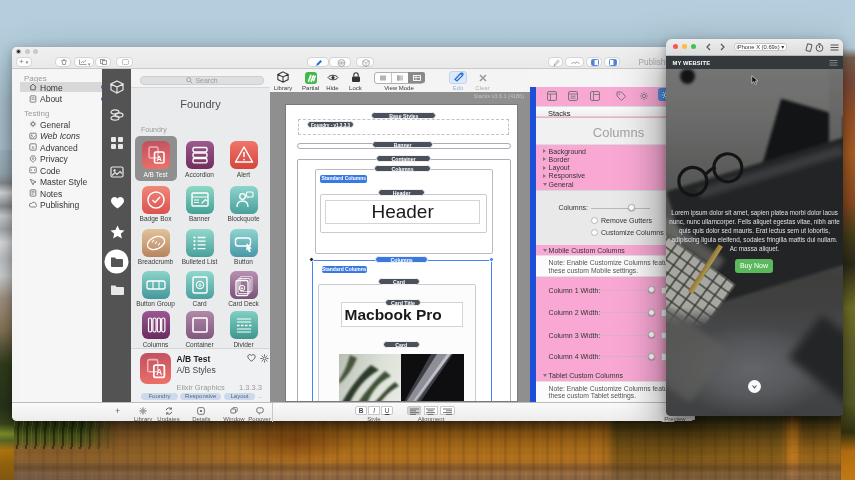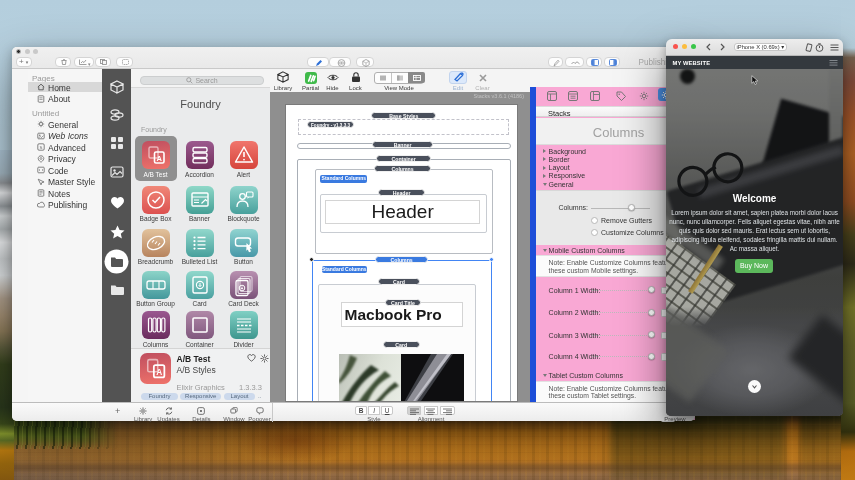--- a/index.html
+++ b/index.html
@@ -37,21 +37,21 @@
 
 
 #mw{left:12px;top:46.5px;width:683px;height:374.5px;border-radius:5px;background:#f5f5f5;
   box-shadow:0 22px 50px rgba(0,0,0,0.45),0 3px 12px rgba(0,0,0,0.28);}
 #mw .titlebar{left:0;top:0;width:683px;height:22.5px;background:linear-gradient(180deg,#f0f0f0,#e9e9e9);
   border-radius:5px 5px 0 0;border-bottom:1px solid #c9c9c9;}
 #mw .tl{width:5px;height:5px;border-radius:50%;top:2.5px;}
 #mw .title{top:0px;left:0;width:683px;text-align:center;font-size:9px;color:#8a8a8a;}
 .tbtn{position:absolute;background:#fdfdfd;border:1px solid #d4d4d4;border-radius:4px;top:10px;height:10px;}
 
-#sidebar{left:16px;top:22.5px;width:90px;height:333px;background:#f6f6f6;}
+#sidebar{left:8px;top:22.5px;width:90px;height:333px;background:#f6f6f6;}
 #sidebar .hdr{color:#9a9a9a;font-size:8px;left:4px;}
 .srow{position:absolute;left:0;width:90px;height:10px;font-size:8.5px;color:#343434;}
 .srow .ic{position:absolute;left:9px;top:1px;width:8px;height:8px;color:#6a6a6a;}
 .srow .tx{position:absolute;left:20px;top:0.5px;}
 .srow .dot{position:absolute;right:5px;top:3px;width:4px;height:4px;border-radius:50%;background:#2f6fe0;}
 
 #strip{left:90px;top:22.5px;width:29px;height:333px;background:#535353;}
 #strip svg{position:absolute;left:8px;}
 
 #lib{left:119px;top:22.5px;width:139px;height:333px;background:#eaebec;}
@@ -202,21 +202,21 @@
           <span class="dot"></span>
       </div>
       <div class="srow" style="top:24.5px;">
         <svg class="ic" viewBox="0 0 10 10">
             <rect x="1.5" y="1" width="7" height="8" rx="1" fill="none" stroke="#666" stroke-width="1"></rect>
             <path d="M3 3.5h4M3 5.5h4" stroke="#666" stroke-width="0.8"></path>
           </svg>
         <span class="tx">About</span>
           <span class="dot"></span>
       </div>
-      <div class="hdr abs" style="top:40px;">Untitled</div>
+      <div class="hdr abs" style="top:40px;">Testing</div>
       <div class="srow" style="top:50px;">
         <svg class="ic" viewBox="0 0 10 10">
             <circle cx="5" cy="5" r="2" fill="none" stroke="#666" stroke-width="1"></circle>
             <path d="M5 1v1.5M5 7.5V9M1 5h1.5M7.5 5H9M2.2 2.2l1 1M6.8 6.8l1 1M7.8 2.2l-1 1M3.2 6.8l-1 1" stroke="#666" stroke-width="0.9"></path>
           </svg>
         <span class="tx">General</span>
       </div>
       <div class="srow" style="top:61.5px;font-style:italic;">
         <svg class="ic" viewBox="0 0 10 10">
             <rect x="1" y="1.5" width="8" height="7" rx="1" fill="none" stroke="#666" stroke-width="1"></rect>
@@ -779,21 +779,20 @@
 
         <div class="abs" style="left:0;top:238px;width:177px;height:109.2px;background:linear-gradient(180deg,rgba(76,76,78,0) 0%,#545456 18%,#58585a 45%,#505052 75%,#4c4c4e 100%);"></div>
         <div class="abs" style="left:2px;top:255px;width:175px;height:92px;background:radial-gradient(ellipse 82px 46px at 48% 50%,#7a7a7e 0%,#6a6a6e 55%,rgba(94,94,98,0) 100%);"></div>
 
         <div class="abs" style="left:128px;top:272px;width:105px;height:55px;background:#2a2a2c;transform:rotate(38deg);filter:blur(4px);"></div>
 
         <div class="abs" style="left:-34px;top:250px;width:85px;height:65px;background:#72726e;transform:rotate(36deg);filter:blur(3px);opacity:0.7;"></div>
 
         <div class="abs" style="left:0;top:0;width:177px;height:347.2px;background:rgba(16,18,20,0.2);"></div>
 
-        <div class="abs" style="left:0;top:124px;width:177px;text-align:center;font-size:10px;font-weight:bold;color:#fff;">Welcome</div>
         <div class="abs" style="left:0;top:139px;width:177px;text-align:center;font-size:6.3px;line-height:9.1px;color:#dde1e4;">
           Lorem ipsum dolor sit amet, sapien platea morbi dolor lacus<br>
           nunc, nunc ullamcorper. Felis aliquet egestas vitae, nibh ante<br>
           quis quis dolor sed mauris. Erat lectus sem ut lobortis,<br>
           adipiscing ligula eleifend, sodales fringilla mattis dui nullam.<br>
           Ac massa aliquet.
         </div>
         <div class="abs" style="left:69.2px;top:190.2px;width:37.5px;height:14px;background:#5cb85c;border-radius:3px;
              font-size:7px;color:#fff;text-align:center;line-height:14px;">Buy Now</div>
         <div class="abs" style="left:81.6px;top:311.2px;width:13.4px;height:13.4px;border-radius:50%;background:#fafafa;">

